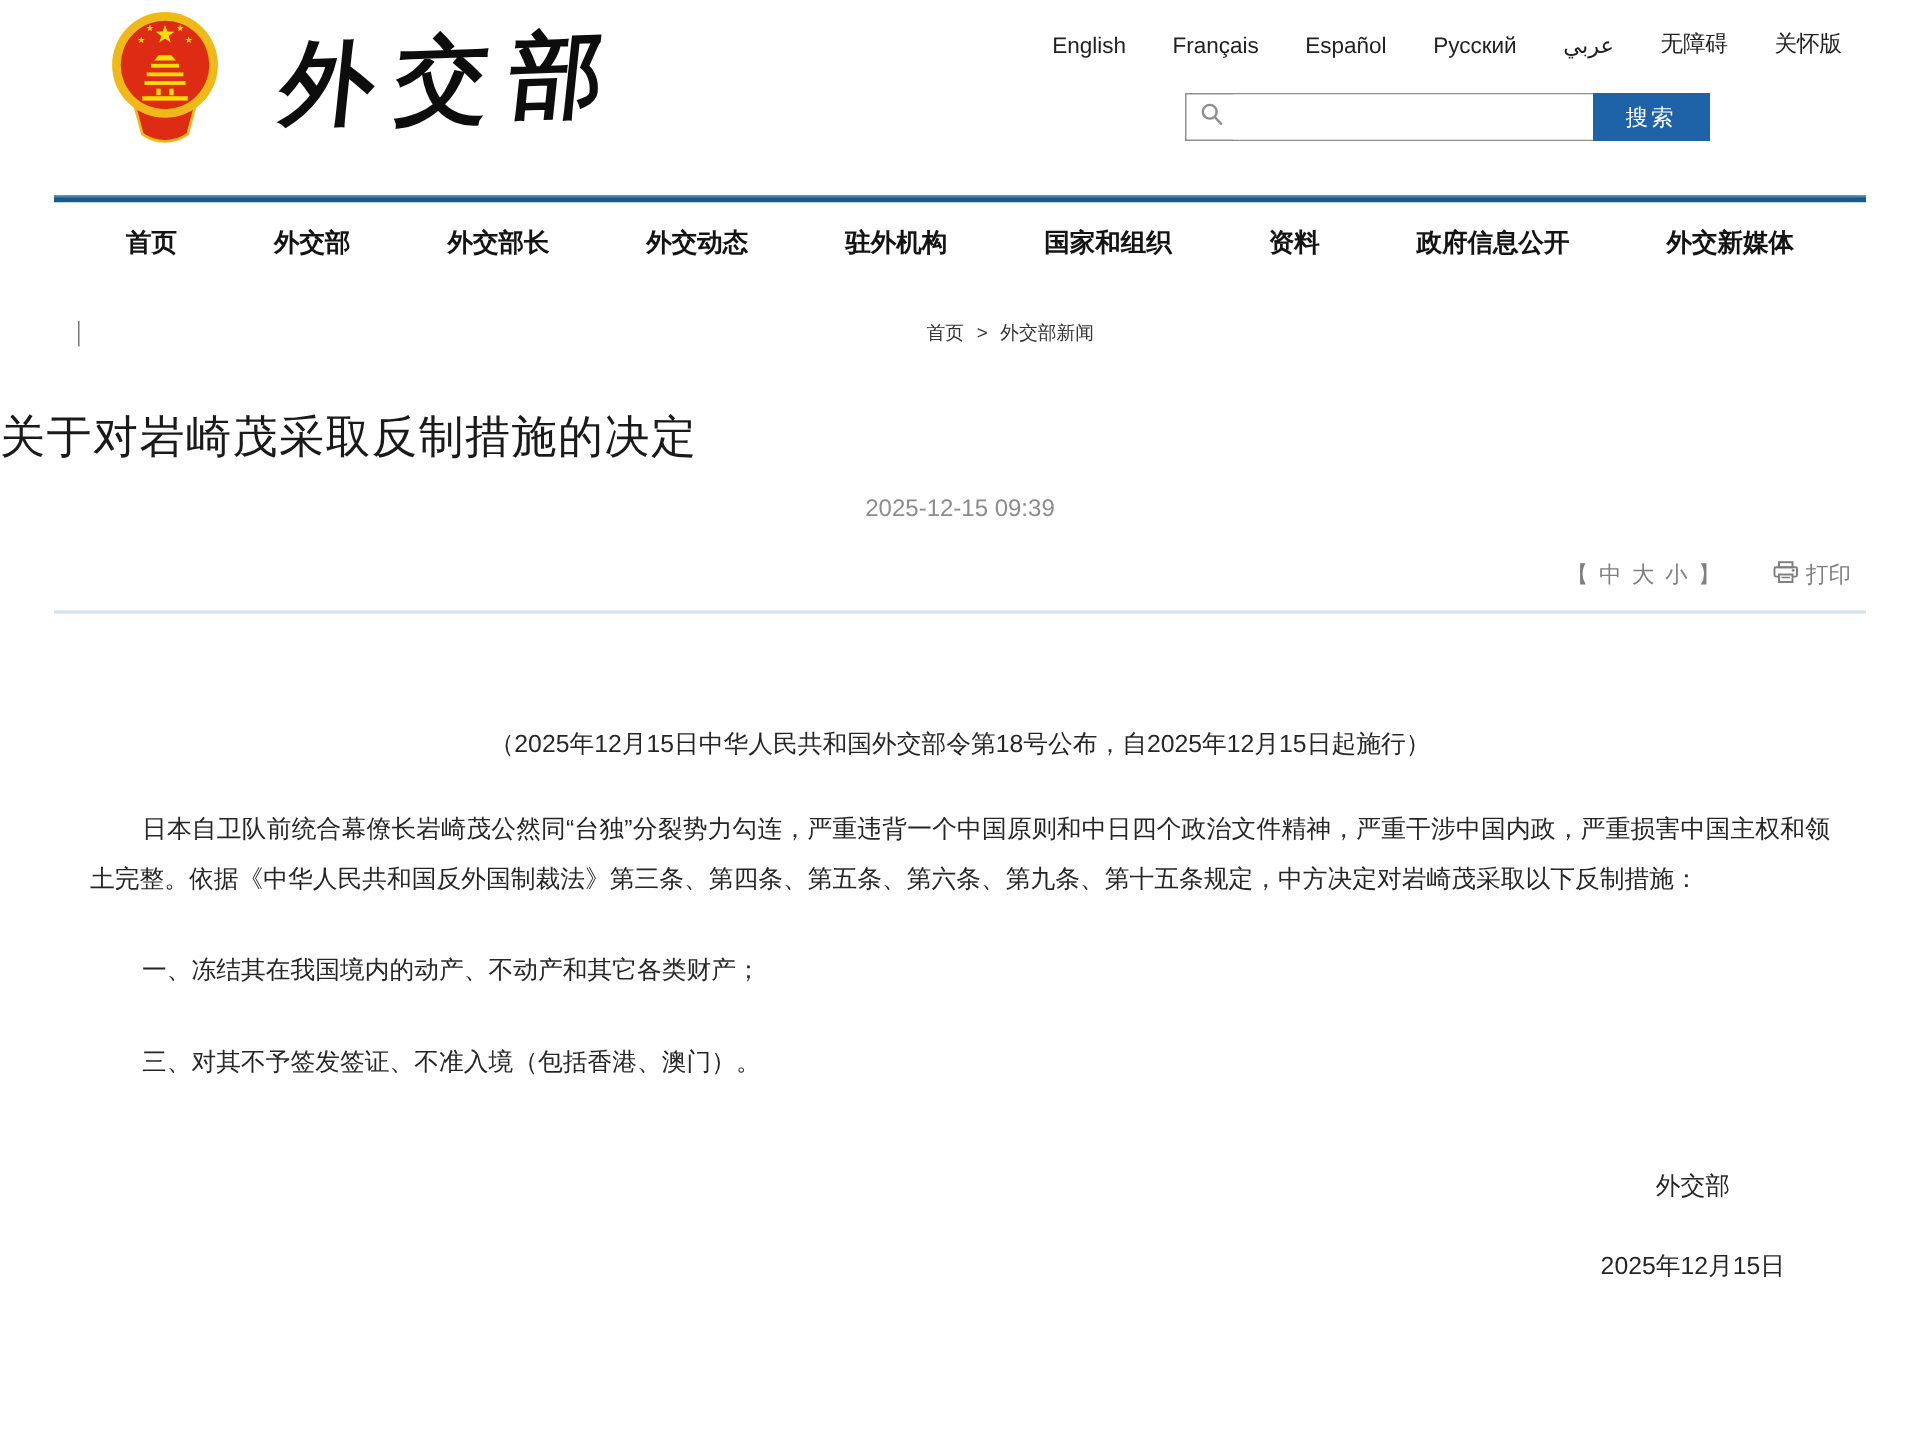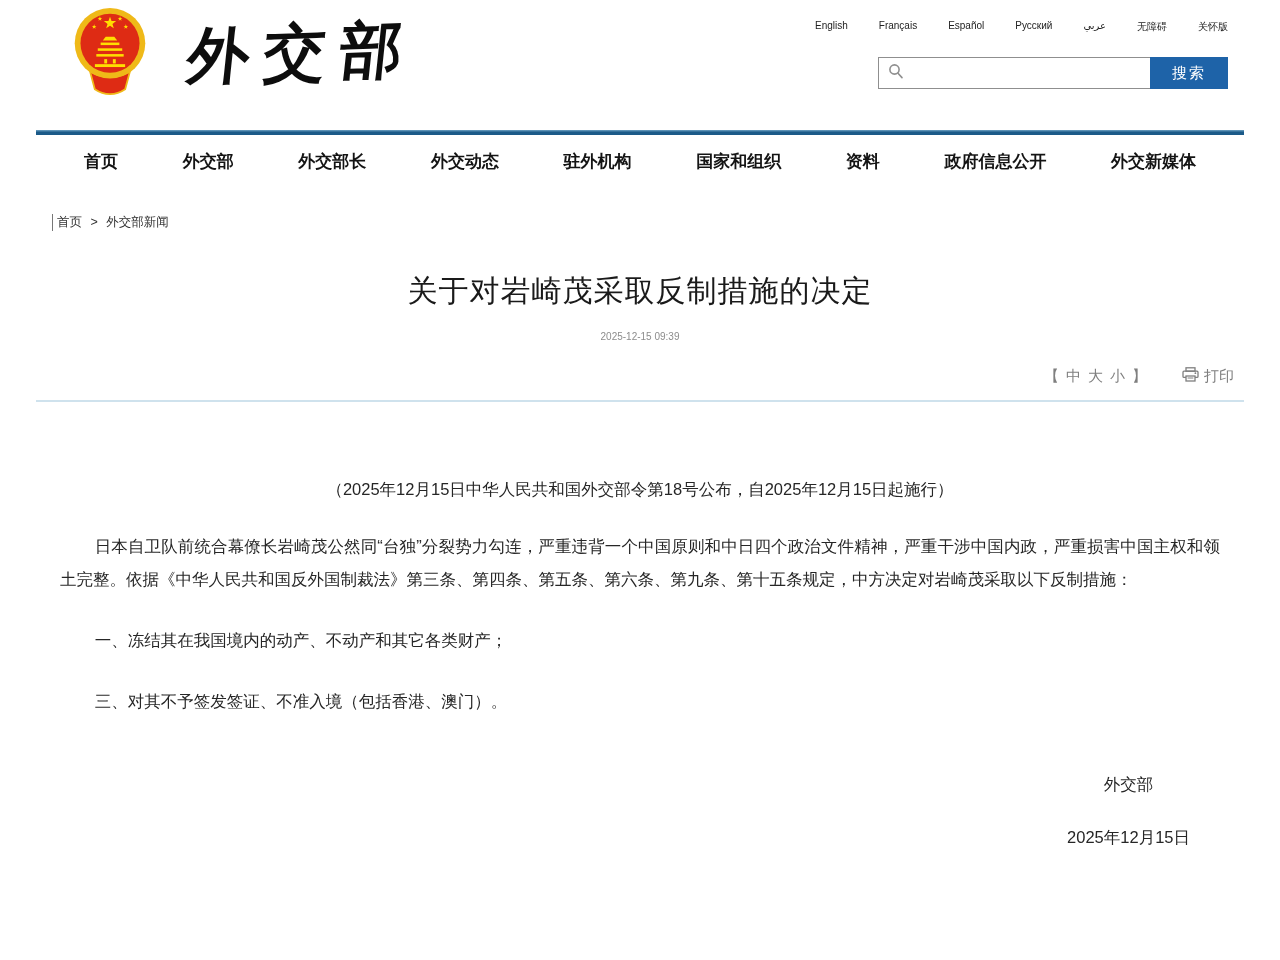--- a/index.html
+++ b/index.html
@@ -13,23 +13,23 @@
   
   .header { position:relative; height:130px; background:#fff; }
   .logo-wrap { position:absolute; left:74px; top:4px; display:flex; align-items:center; }
   .emblem-svg { width:72px; height:98px; display:block; }
   .calligraphy {
     margin-left:42px; font-family:"DejaVu Serif",serif; font-weight:bold;
     font-size:62px; line-height:1; color:#0d0d0d;
     transform:skewX(-8deg) rotate(-2deg); letter-spacing:14px; white-space:nowrap;
   }
   .header-right { position:absolute; right:52px; top:20px; text-align:right; }
-  .lang-row { display:flex; justify-content:flex-end; align-items:flex-start; gap:31px; font-size:10px; color:#222; }
+  .lang-row { display:flex; justify-content:flex-end; align-items:flex-end; gap:31px; font-size:15px; color:#222; }
   .lang-row a { color:#222; text-decoration:none; cursor:pointer; white-space:nowrap; }
-  .search-row { display:flex; justify-content:flex-end; margin-top:23px; }
+  .search-row { display:flex; justify-content:center; margin-top:23px; }
   .search-box {
     width:272px; height:32px; border:1px solid #8f8f8f; border-right:none;
     display:flex; align-items:center; padding-left:9px; background:#fff;
   }
   .search-box input { border:none; outline:none; flex:1; height:100%; font-size:14px; margin-left:6px; }
   .search-btn {
     width:78px; height:32px; border:none; color:#fff; font-size:15px;
     cursor:pointer; letter-spacing:2px;
   }
 
@@ -37,31 +37,31 @@
   .nav-line { margin:0 36px; height:5px; }
   .nav {
     margin:0 36px; display:flex; justify-content:space-between; align-items:center;
     padding:15px 48px 16px 48px; background:#fff;
   }
   .nav a { font-size:17px; font-weight:bold; color:#141414; text-decoration:none; cursor:pointer; white-space:nowrap; }
 
   
   .breadcrumb {
     margin:25px 0 0 52px; font-size:12.5px; color:#333;
-    border-left:1px solid #777; padding-left:4px;
+    border-left:1px solid #777; padding-left:14px;text-align:center;
   }
   .breadcrumb a { color:#333; text-decoration:none; cursor:pointer; }
   .breadcrumb .sep { margin:0 5px; color:#333; }
 
   
   .article-title {
-    text-align:center; margin-top:40px; font-size:30px; font-weight:500;
+    text-align:left; margin-top:40px; font-size:30px; font-weight:500;
     color:#1a1a1a; letter-spacing:1px;
   }
-  .article-date { text-align:center; margin-top:19px; font-size:10px; color:#8c8c8c; }
+  .article-date { text-align:center; margin-top:19px; font-size:16px; color:#8c8c8c; }
   .tools {
     margin:25px 46px 0 0; text-align:right; font-size:15px; color:#7f7f7f;
     display:flex; justify-content:flex-end; align-items:center; gap:7px;
   }
   .tools .fsize { cursor:pointer; }
   .tools .bracket { color:#7f7f7f; }
   .print-btn { display:inline-flex; align-items:flex-start; gap:5px; margin-left:28px; cursor:pointer; color:#7f7f7f; }
   .sep-line { margin:14px 36px 0 36px; height:2px; }
 
   

